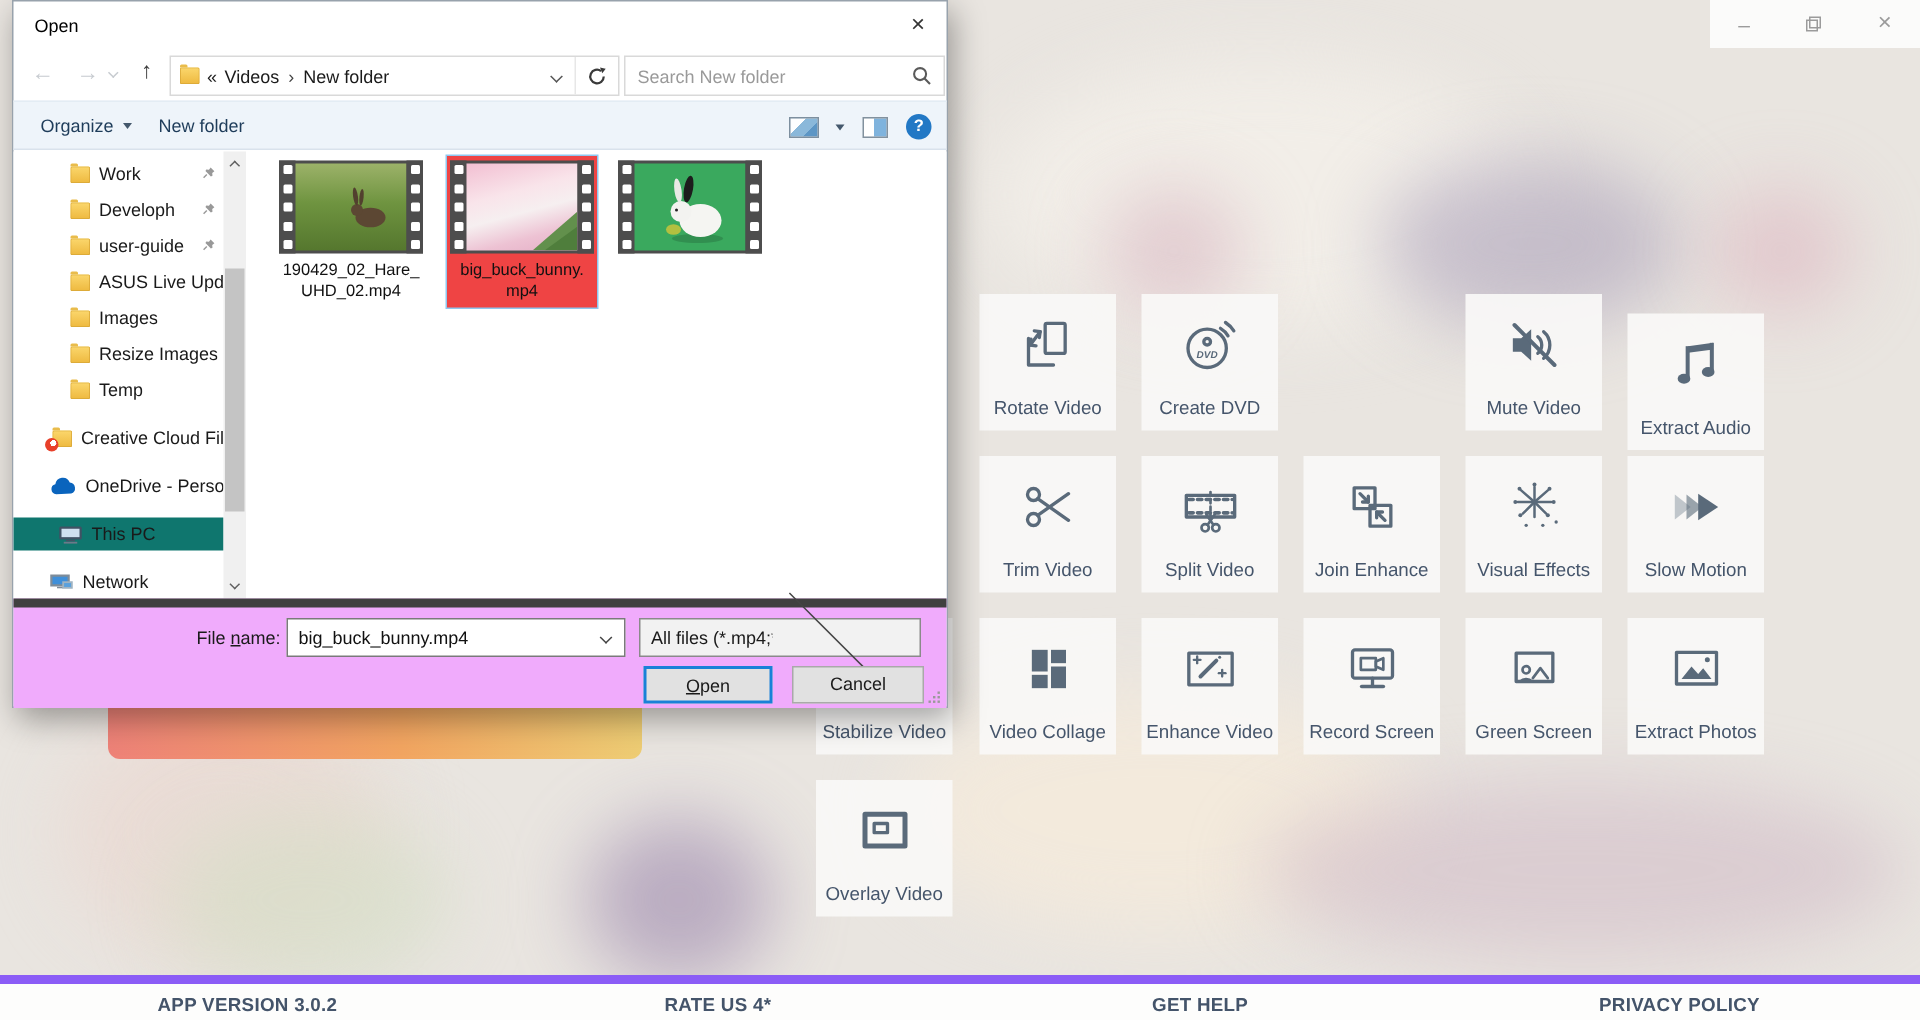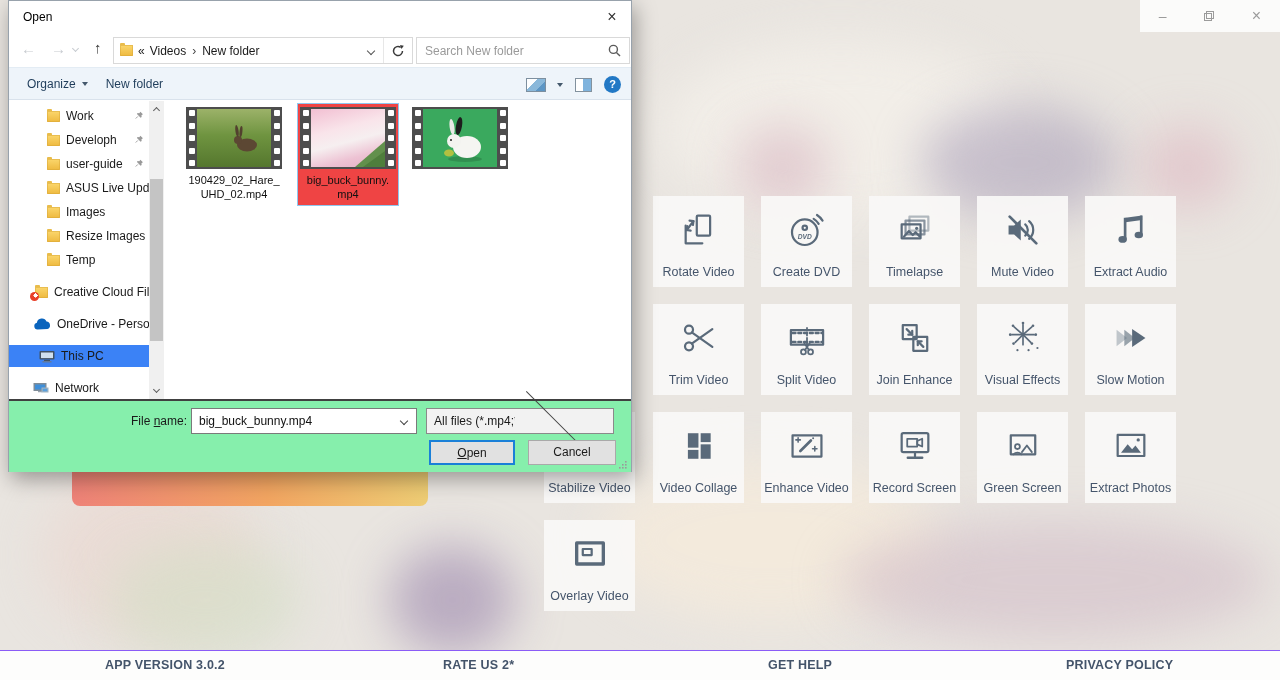--- a/index.html
+++ b/index.html
@@ -21,21 +21,21 @@
   .banner{position:absolute;left:72px;top:452px;width:356px;height:54px;border-radius:8px;z-index:3;
     background:linear-gradient(90deg,#ee8278,#f2a561 55%,#eecd74)}
 
   .tile{position:absolute;width:91px;height:91px;background:rgba(249,248,246,.94);z-index:2;cursor:pointer}
   .tile svg{position:absolute;left:50%;top:14px;transform:translateX(-50%)}
   .tlabel{position:absolute;left:0;right:0;bottom:8px;text-align:center;
     font-size:12.5px;color:#45556b}
   .ti{stroke:#5a6a7a;fill:none;stroke-width:2;stroke-linecap:round;stroke-linejoin:round}
 
   .footer{position:absolute;left:0;top:650px;width:1280px;height:30px;background:#fdfdfc;
-    border-top:1px solid #8b5cf6;z-index:4}
+    border-top:6px solid #8b5cf6;z-index:4}
   .flink{position:absolute;top:7px;font-size:12.5px;font-weight:bold;letter-spacing:.2px;color:#44546a}
 
   
   #dialog{position:absolute;left:8px;top:0;width:624px;height:472px;background:#fff;
     border:1px solid #98a2ac;box-shadow:3px 7px 20px rgba(0,0,0,.35);z-index:10;font-size:12px}
   .dlg-title{position:absolute;left:0;top:0;width:100%;height:32px}
   .dlg-title .t{position:absolute;left:14px;top:9px;font-size:12px;color:#000}
   .dlg-close{position:absolute;right:8px;top:5px;font-size:16px;color:#333;width:22px;height:22px;
     text-align:center;line-height:22px;cursor:pointer}
   .dlg-nav{position:absolute;left:0;top:33px;width:100%;height:32px}
@@ -63,21 +63,21 @@
   .tb-right{position:absolute;right:10px;top:0;height:33px;display:flex;align-items:center;gap:12px}
   .viewimg{display:inline-block;width:20px;height:14px;border:1px solid #7d8f9f;
     background:linear-gradient(135deg,#fdfeff 0 34%,#8ab8da 34% 68%,#5d96c5 68%)}
   .panico{display:inline-block;width:17px;height:14px;border:1px solid #82919e;background:linear-gradient(90deg,#fff 0 45%,#7fb3dd 45%)}
   .helpico{width:17px;height:17px;border-radius:50%;background:#2278c5;color:#fff;font-weight:bold;
     font-size:11px;text-align:center;line-height:17px;cursor:pointer}
 
   .dlg-body{position:absolute;left:0;top:100px;width:100%;height:298px;background:#fff}
   .srow{position:absolute;left:0;width:140px;height:22px;display:flex;align-items:center;cursor:pointer}
   .srow .slabel{margin-left:6px;white-space:nowrap;overflow:hidden}
-  .srow.hl{background:#3b82f6}
+  .srow.hl{background:#0f766e}
   .fico{display:inline-block;width:13px;height:11px;position:relative;flex:none;
     background:linear-gradient(#fbd76d,#eeb93f);border-radius:1px;box-shadow:inset 0 0 0 .5px #d8a636}
   .fico::before{content:"";position:absolute;top:-2px;left:0;width:5px;height:2px;background:#e9bc4b;border-radius:1px 1px 0 0}
   .pin{position:absolute;left:126px;top:6px}
   .ccdot{position:absolute;left:-5px;bottom:-3px;width:9px;height:9px;border-radius:50%;
     background:radial-gradient(circle at 62% 38%,#fff 0 26%,#e8402a 27%)}
 
   .sb-scroll{position:absolute;left:140px;top:0;width:15px;height:298px;background:#f0f0f0}
   .sb-btn{position:absolute;left:0;width:15px;height:16px;display:flex;align-items:center;justify-content:center}
   .sb-thumb{position:absolute;left:1px;top:78px;width:13px;height:162px;background:#c4c4c4}
@@ -88,21 +88,21 @@
   .fitem{position:absolute;width:100px;text-align:center;cursor:pointer}
   .fitem.sel{background:#ef4444;box-shadow:0 0 0 1px #8fc7ef}
   .thumb{position:relative;width:96px;height:62px;margin:0 auto;background:#4d4d4d}
   .strip{position:absolute;top:0;bottom:0;width:11px;background:#4d4d4d;display:flex;flex-direction:column;
     justify-content:space-between;align-items:center;padding:3px 0}
   .strip.l{left:0}.strip.r{right:0}
   .hole{width:6px;height:6px;background:#fff;border-radius:1px}
   .frame{position:absolute;left:11px;right:11px;top:2px;bottom:2px;overflow:hidden}
   .flabel{font-size:11px;line-height:14px;margin-top:4px;color:#111}
 
-  .dlg-bottom{position:absolute;left:0;top:398px;width:100%;height:73px;background:#86efac;border-top:2px solid #404040}
+  .dlg-bottom{position:absolute;left:0;top:398px;width:100%;height:73px;background:#f0abfc;border-top:6px solid #404040}
   .fnlabel{position:absolute;left:122px;top:13px;font-size:12px}
   .u{text-decoration:underline}
   .fncombo{position:absolute;left:182px;top:7px;width:226px;height:26px;background:#fff;border:1px solid #7a7a7a;display:flex;align-items:center}
   .fncombo input{flex:1;border:none;outline:none;font:12px "Liberation Sans",sans-serif;padding-left:7px;color:#111;background:transparent}
   .fncombo .chev, .ftsel .chev{margin-right:9px;border-color:#444}
   .ftsel{position:absolute;left:417px;top:7px;width:188px;height:26px;background:#f2f2f2;border:1px solid #8a8a8a;
     display:flex;align-items:center;cursor:pointer}
   .ftsel span{flex:1;padding-left:7px;white-space:nowrap;overflow:hidden}
   .btn{position:absolute;top:39px;height:25px;background:#e1e1e1;font-size:12px;text-align:center;
     line-height:22px;cursor:pointer}
@@ -151,40 +151,30 @@
   <div class="tile" style="left:761px;top:196px">
     <svg class="ti" width="40" height="40" viewBox="0 0 36 36">
       <circle cx="16" cy="20" r="11.5"></circle>
         <circle cx="16" cy="16" r="2"></circle>
       <text x="16" y="26" font-size="6" font-weight="bold" font-style="italic" fill="#5a6a7a" stroke="none" text-anchor="middle">DVD</text>
       <path d="M24,8 a13,13 0 0 1 4.5,4.5"></path>
         <path d="M27,4.5 a17,17 0 0 1 5,5"></path>
     </svg>
     <span class="tlabel">Create DVD</span>
   </div>
-  <div class="tile" style="left:869px;top:196px">
-    <svg class="ti" width="40" height="40" viewBox="0 0 36 36">
-      <rect x="13" y="6" width="17" height="12.5" opacity=".45"></rect>
-        <rect x="9.5" y="9.5" width="17" height="12.5" opacity=".7"></rect>
-      <rect x="6" y="13" width="17" height="12.5"></rect>
-        <circle cx="19.5" cy="16.5" r="1.4" fill="#5a6a7a" stroke="none"></circle>
-      <path d="M8,24 l4.5,-5 3.5,3.5 2.5,-2.5 3.5,3.5"></path>
-    </svg>
-    <span class="tlabel">Timelapse</span>
-  </div>
   <div class="tile" style="left:977px;top:196px">
     <svg class="ti" width="40" height="40" viewBox="0 0 36 36">
       <polygon points="5,14 10,14 16,8.5 16,27.5 10,22 5,22" fill="#5a6a7a" stroke="none"></polygon>
       <path d="M20,13 a6.5,6.5 0 0 1 0,10"></path>
         <path d="M23.5,10 a10.5,10.5 0 0 1 0,16"></path>
       <line x1="6" y1="6" x2="30" y2="30" stroke-width="2.4"></line>
     </svg>
     <span class="tlabel">Mute Video</span>
   </div>
-  <div class="tile" style="left:1085px;top:196px">
+  <div class="tile" style="left:1085px;top:209px">
     <svg class="ti" width="40" height="40" viewBox="0 0 36 36">
       <g fill="#5a6a7a" stroke="none">
           <polygon points="13,7 28,5 28,9 13,11"></polygon>
           <rect x="11.5" y="7" width="2.4" height="19"></rect>
       <rect x="26" y="5" width="2.4" height="17"></rect>
           <ellipse cx="10.5" cy="26.5" rx="3.8" ry="3"></ellipse>
           <ellipse cx="25" cy="22.5" rx="3.8" ry="3"></ellipse>
         </g>
     </svg>
     <span class="tlabel">Extract Audio</span>
@@ -326,21 +316,21 @@
   <div class="tile" style="left:544px;top:520px">
     <svg class="ti" width="40" height="40" viewBox="0 0 36 36">
       <rect x="6" y="8" width="24" height="19" stroke-width="3"></rect>
         <rect x="11.5" y="13.5" width="8" height="5.5"></rect>
     </svg>
     <span class="tlabel">Overlay Video</span>
   </div>
 
   <div class="footer">
     <span class="flink" style="left:105px">APP VERSION 3.0.2</span>
-    <span class="flink" style="left:443px">RATE US 2*</span>
+    <span class="flink" style="left:443px">RATE US 4*</span>
     <span class="flink" style="left:768px">GET HELP</span>
     <span class="flink" style="left:1066px">PRIVACY POLICY</span>
   </div>
 
   <div id="dialog">
     <div class="dlg-title">
       <span class="t">Open</span>
       <span class="dlg-close">×</span>
     </div>
 

